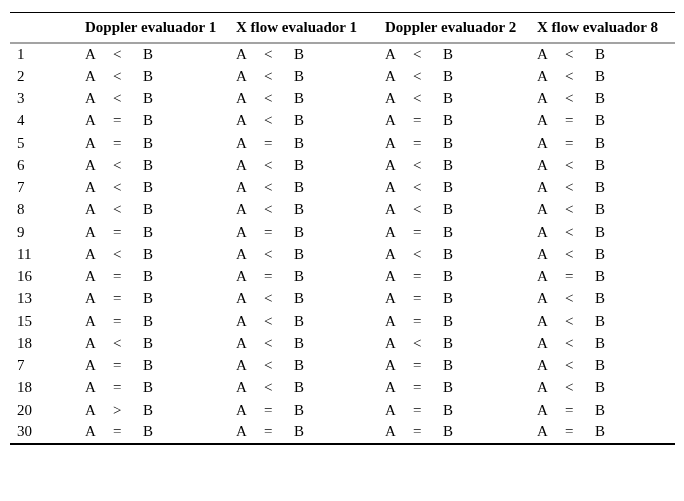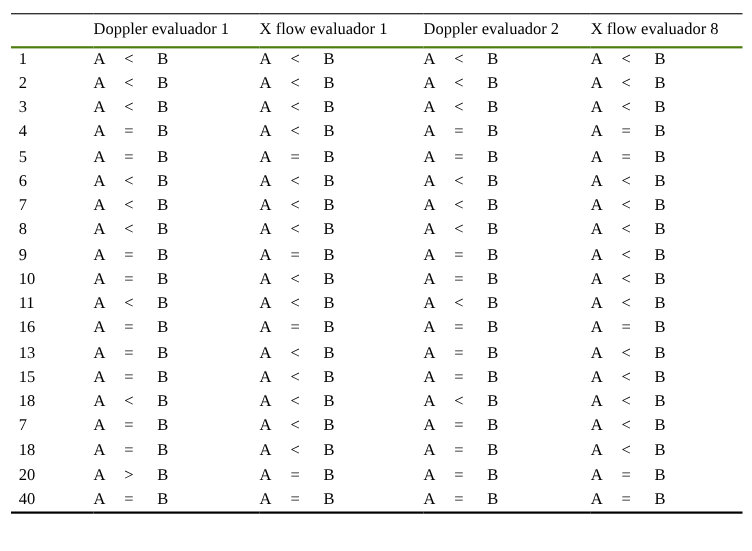--- a/index.html
+++ b/index.html
@@ -22,24 +22,24 @@
   }
   table {
     border-collapse: collapse;
     width: 100%;
     font-size: 15px;
     color: #000;
     border-top: 1px solid #000;
     border-bottom: 2px solid #000;
   }
   thead th {
-    font-weight: normal;
+    font-weight: bold;
     text-align: left;
     vertical-align: middle;
-    border-bottom: 2px solid #4d7c0f;
+    border-bottom: 2px solid #a3a3a3;
     height: 29px;
     padding: 0;
   }
   tbody tr {
     height: 22.25px;
   }
   tbody td {
     padding: 0;
     vertical-align: middle;
   }
@@ -132,27 +132,20 @@
           <td><span class="sym a">A</span><span class="sym op">&lt;</span><span class="sym b">B</span></td>
         </tr>
         <tr>
           <td class="numcol">9</td>
           <td><span class="sym a">A</span><span class="sym op">=</span><span class="sym b">B</span></td>
           <td><span class="sym a">A</span><span class="sym op">=</span><span class="sym b">B</span></td>
           <td><span class="sym a">A</span><span class="sym op">=</span><span class="sym b">B</span></td>
           <td><span class="sym a">A</span><span class="sym op">&lt;</span><span class="sym b">B</span></td>
         </tr>
         <tr>
-          <td class="numcol">10</td>
-          <td><span class="sym a">A</span><span class="sym op">=</span><span class="sym b">B</span></td>
-          <td><span class="sym a">A</span><span class="sym op">&lt;</span><span class="sym b">B</span></td>
-          <td><span class="sym a">A</span><span class="sym op">=</span><span class="sym b">B</span></td>
-          <td><span class="sym a">A</span><span class="sym op">&lt;</span><span class="sym b">B</span></td>
-        </tr>
-        <tr>
           <td class="numcol">11</td>
           <td><span class="sym a">A</span><span class="sym op">&lt;</span><span class="sym b">B</span></td>
           <td><span class="sym a">A</span><span class="sym op">&lt;</span><span class="sym b">B</span></td>
           <td><span class="sym a">A</span><span class="sym op">&lt;</span><span class="sym b">B</span></td>
           <td><span class="sym a">A</span><span class="sym op">&lt;</span><span class="sym b">B</span></td>
         </tr>
         <tr>
           <td class="numcol">16</td>
           <td><span class="sym a">A</span><span class="sym op">=</span><span class="sym b">B</span></td>
           <td><span class="sym a">A</span><span class="sym op">=</span><span class="sym b">B</span></td>
@@ -195,21 +188,21 @@
           <td><span class="sym a">A</span><span class="sym op">&lt;</span><span class="sym b">B</span></td>
         </tr>
         <tr>
           <td class="numcol">20</td>
           <td><span class="sym a">A</span><span class="sym op">&gt;</span><span class="sym b">B</span></td>
           <td><span class="sym a">A</span><span class="sym op">=</span><span class="sym b">B</span></td>
           <td><span class="sym a">A</span><span class="sym op">=</span><span class="sym b">B</span></td>
           <td><span class="sym a">A</span><span class="sym op">=</span><span class="sym b">B</span></td>
         </tr>
         <tr>
-          <td class="numcol">40</td>
+          <td class="numcol">30</td>
           <td><span class="sym a">A</span><span class="sym op">=</span><span class="sym b">B</span></td>
           <td><span class="sym a">A</span><span class="sym op">=</span><span class="sym b">B</span></td>
           <td><span class="sym a">A</span><span class="sym op">=</span><span class="sym b">B</span></td>
           <td><span class="sym a">A</span><span class="sym op">=</span><span class="sym b">B</span></td>
         </tr>
       </tbody>
   </table>
 </div>
 
 </body></html>

